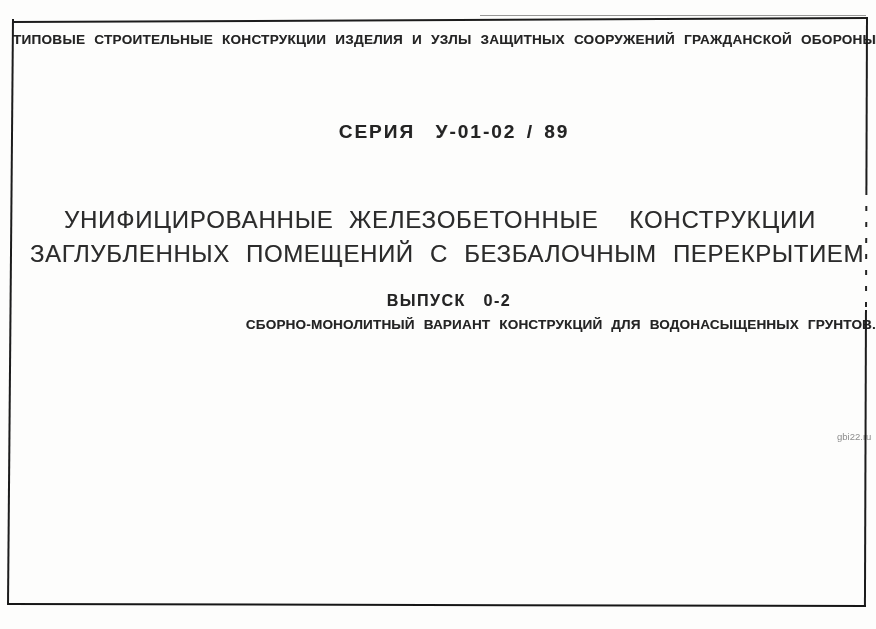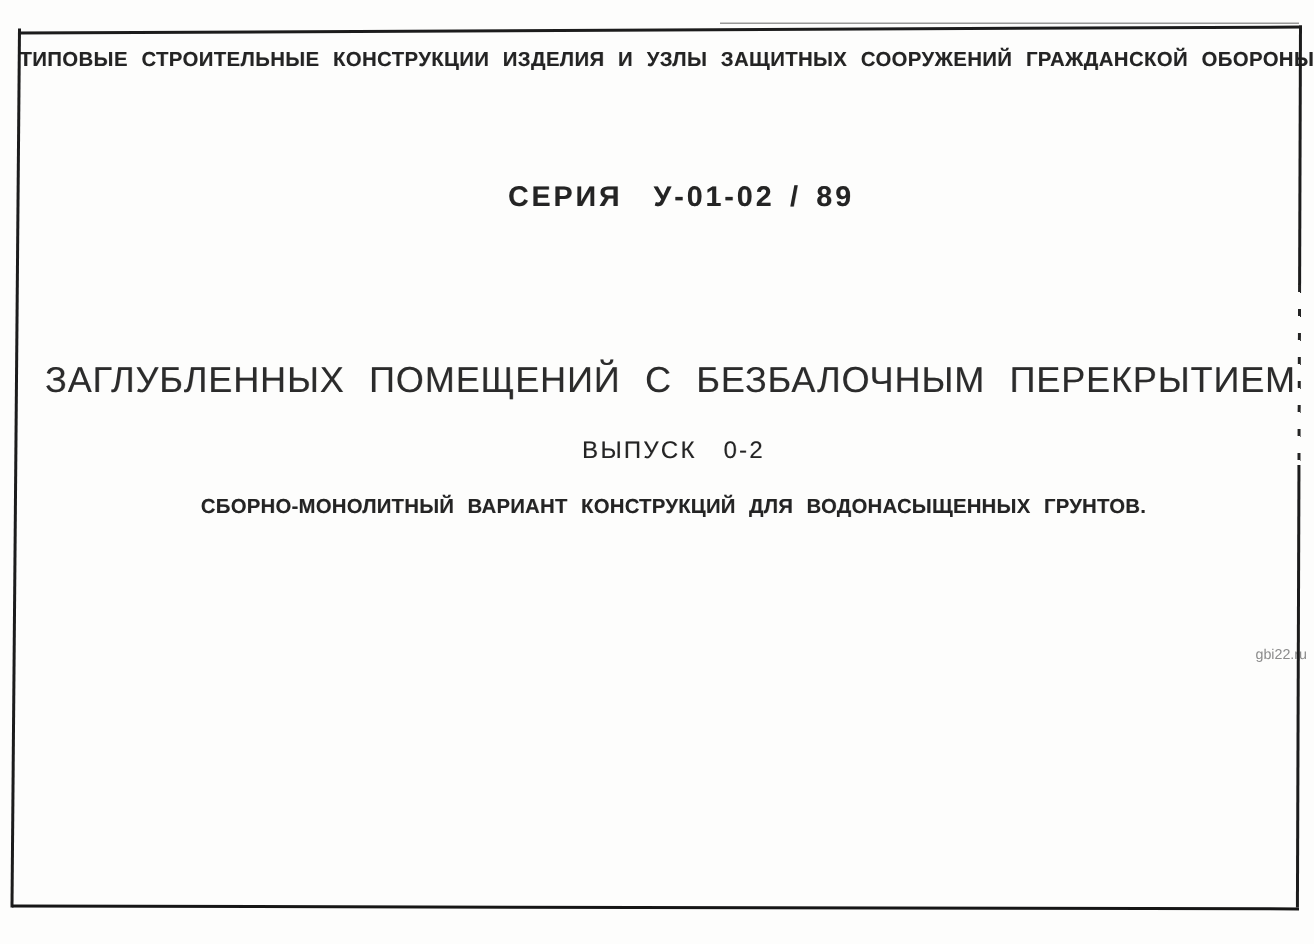--- a/index.html
+++ b/index.html
@@ -88,31 +88,32 @@
     font-weight: normal;
     letter-spacing: 0.6px;
     word-spacing: 9px;
     color: #2b2b2b;
     transform: translateX(7px);
     text-align: center;
   }
   .issue-line {
     top: 293px;
     font-size: 16px;
-    font-weight: normal;
+    font-weight: bold;
     letter-spacing: 1.5px;
     transform: translateX(9px);
   }
   .subtitle-line-1 {
-    top: 331px;
+    top: 318px;
     font-size: 13.5px;
     font-weight: bold;
     letter-spacing: 0.2px;
     word-spacing: 5px;
     transform: translateX(9px);
+    text-align: right;
   }
   .subtitle-line-2 {
     top: 356px;
     font-size: 13.5px;
     font-weight: bold;
     letter-spacing: 0.2px;
     word-spacing: 5px;
     transform: translateX(8px);
   }
   .watermark {
@@ -138,20 +139,21 @@
   <div class="b-right">
     <div class="seg-solid-top"></div>
     <div class="seg-dashed"></div>
     <div class="seg-solid-bottom"></div>
   </div>
 
   <div class="line header-line">ТИПОВЫЕ СТРОИТЕЛЬНЫЕ КОНСТРУКЦИИ ИЗДЕЛИЯ И УЗЛЫ ЗАЩИТНЫХ СООРУЖЕНИЙ ГРАЖДАНСКОЙ ОБОРОНЫ</div>
 
   <div class="line series-line">СЕРИЯ  У-01-02 / 89</div>
 
+  <div class="line title-line-1">УНИФИЦИРОВАННЫЕ ЖЕЛЕЗОБЕТОННЫЕ  КОНСТРУКЦИИ</div>
 
   <div class="line title-line-2">ЗАГЛУБЛЕННЫХ ПОМЕЩЕНИЙ С БЕЗБАЛОЧНЫМ ПЕРЕКРЫТИЕМ</div>
 
   <div class="line issue-line">ВЫПУСК   0-2</div>
 
   <div class="line subtitle-line-1">СБОРНО-МОНОЛИТНЫЙ ВАРИАНТ КОНСТРУКЦИЙ ДЛЯ ВОДОНАСЫЩЕННЫХ ГРУНТОВ.</div>
 
 
   <div class="watermark">gbi22.ru</div>
 

